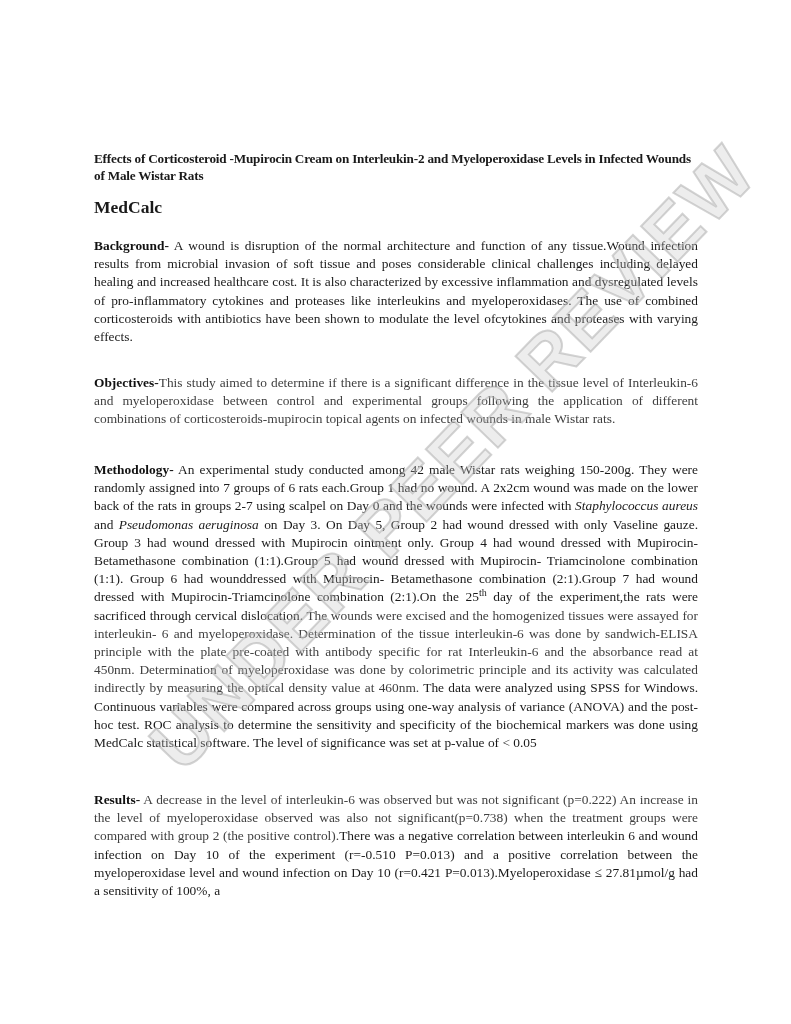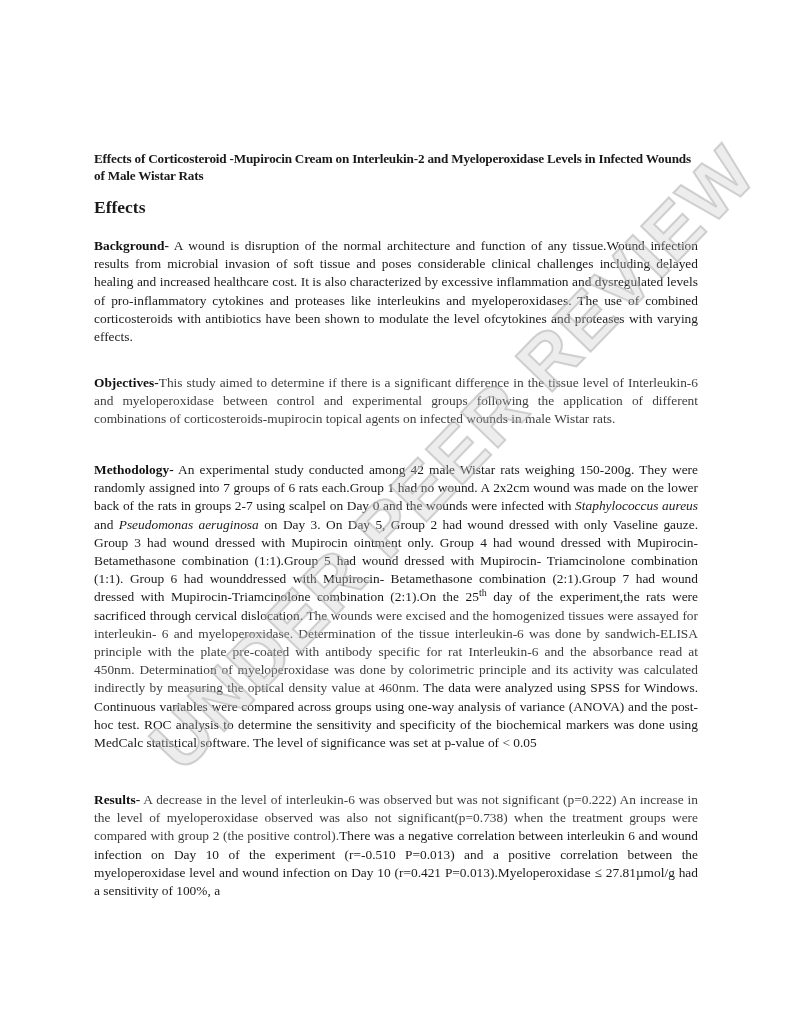--- a/index.html
+++ b/index.html
@@ -24,21 +24,21 @@
                font-family: "Liberation Sans", "DejaVu Sans", sans-serif; font-weight: bold;
                font-size: 74px; letter-spacing: 2px; color: rgba(190,190,190,0.28);
                -webkit-text-stroke: 2px rgba(175,175,175,0.55); white-space: nowrap;
                text-align: center; pointer-events: none; z-index: 5; }
 </style>
 </head>
 <body>
 
 <div class="page">
   <div class="title">Effects of Corticosteroid -Mupirocin Cream on Interleukin-2 and Myeloperoxidase Levels in Infected Wounds of Male Wistar Rats</div>
-  <div class="abstract-heading">Effects</div>
+  <div class="abstract-heading">MedCalc</div>
 
   <p class="para" id="p-background" style="margin:0"><span class="label">Background-</span><span> A wound is disruption of the normal architecture and function of any tissue.Wound infection results from microbial invasion of soft tissue and poses considerable clinical challenges including delayed healing and increased healthcare cost. It is also characterized by excessive inflammation and dysregulated levels of pro-inflammatory cytokines and proteases like interleukins and myeloperoxidases. The use of combined corticosteroids with antibiotics have been shown to modulate the level ofcytokines and proteases with varying effects.</span></p>
 
   <p class="para" id="p-objectives" style="margin:0"><span class="label">Objectives-</span><span class="red">This study aimed to determine if there is a significant difference in the tissue level of Interleukin-6 and myeloperoxidase between control and experimental groups following the application of different combinations of corticosteroids-mupirocin topical agents on infected wounds in male Wistar rats.</span></p>
 
   <p class="para" id="p-methodology" style="margin:0"><span class="label">Methodology-</span><span> An experimental study conducted among 42 male Wistar rats weighing 150-200g. They were randomly assigned into 7 groups of 6 rats each.Group 1 had no wound. A 2x2cm wound was made on the lower back of the rats in groups 2-7 using scalpel on Day 0 and the wounds were infected with </span><i>Staphylococcus aureus</i><span> and </span><i>Pseudomonas aeruginosa</i><span> on Day 3. On Day 5, Group 2 had wound dressed with only Vaseline gauze. Group 3 had wound dressed with Mupirocin ointment only. Group 4 had wound dressed with Mupirocin- Betamethasone combination (1:1).Group 5 had wound dressed with Mupirocin- Triamcinolone combination (1:1). Group 6 had wounddressed with Mupirocin- Betamethasone combination (2:1).Group 7 had wound dressed with Mupirocin-Triamcinolone combination (2:1).On the 25</span><sup>th</sup><span> day of the experiment,the rats were sacrificed through cervical dislocation. </span><span class="red">The wounds were excised and the homogenized tissues were assayed for interleukin- 6 and myeloperoxidase. Determination of the tissue interleukin-6 was done by sandwich-ELISA principle with the plate pre-coated with antibody specific for rat Interleukin-6 and the absorbance read at 450nm. Determination of myeloperoxidase was done by colorimetric principle and its activity was calculated indirectly by measuring the optical density value at 460nm.</span><span> The data were analyzed using SPSS for Windows. Continuous variables were compared across groups using one-way analysis of variance (ANOVA) and the post-hoc test. ROC analysis to determine the sensitivity and specificity of the biochemical markers was done using MedCalc statistical software. The level of significance was set at p-value of &lt; 0.05</span></p>
 
   <p class="para" id="p-results" style="margin:0"><span class="label">Results-</span><span class="red"> A decrease in the level of interleukin-6 was observed but was not significant (p=0.222) An increase in the level of myeloperoxidase observed was also not significant(p=0.738) when the treatment groups were compared with group 2 (the positive control).</span><span>There was a negative correlation between interleukin 6 and wound infection on Day 10 of the experiment (r=-0.510 P=0.013) and a positive correlation between the myeloperoxidase level and wound infection on Day 10 (r=0.421 P=0.013).Myeloperoxidase ≤ 27.81µmol/g had a sensitivity of 100%, a</span></p>
 </div>
 

